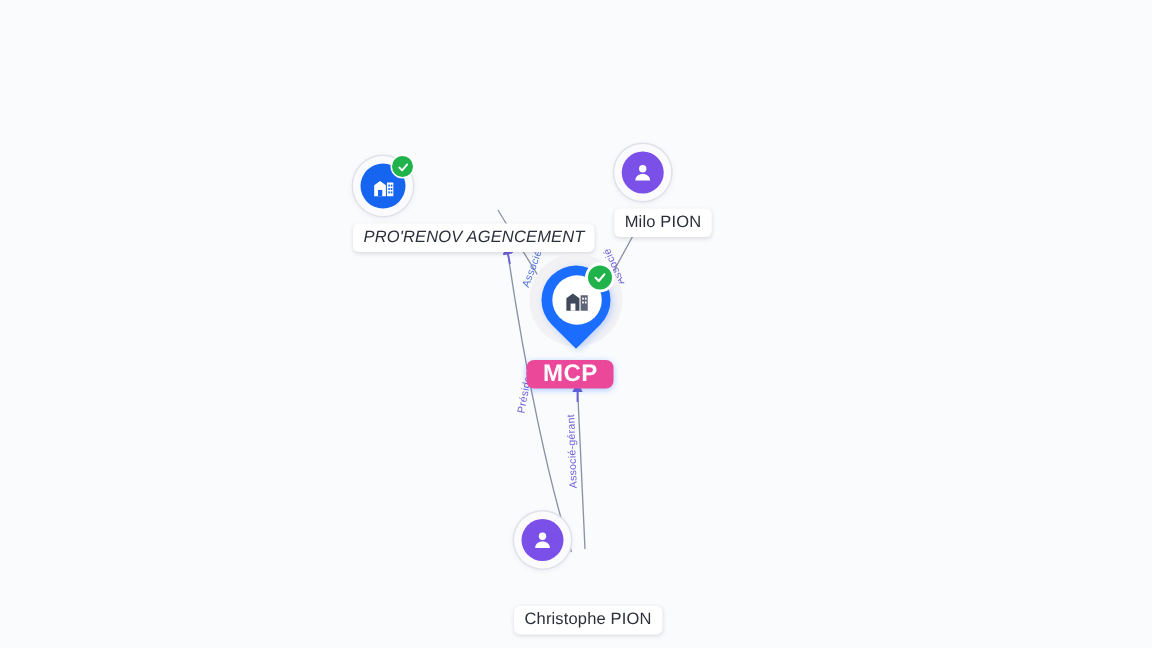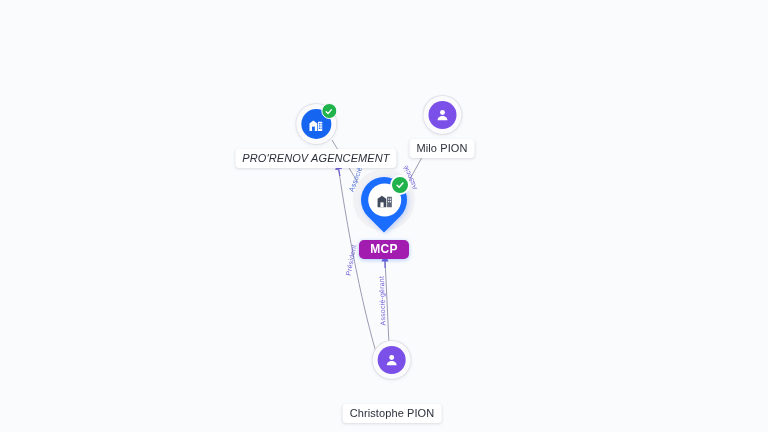--- a/index.html
+++ b/index.html
@@ -30,21 +30,21 @@
     height: 432px;
     pointer-events: none;
   }
 
   
   .node {
     position: absolute;
     transform: translate(-50%, -50%);
     display: flex;
     flex-direction: column;
-    align-items: center;
+    align-items: flex-start;
   }
 
   
   .halo {
     position: relative;
     display: flex;
     align-items: center;
     justify-content: center;
     border-radius: 50%;
     background: #fbfbfd;
@@ -156,23 +156,23 @@
     color: #2b2f3a;
     font-size: 11px;
     line-height: 13px;
     padding: 3px 7px;
     border-radius: 4px;
     white-space: nowrap;
     box-shadow: 0 1px 3px rgba(60,64,80,0.16);
     letter-spacing: 0.1px;
   }
   .node-label-primary {
-    background: #a21caf;
+    background: #ec4899;
     color: #ffffff;
-    font-size: 12px;
+    font-size: 16px;
     font-weight: bold;
     padding: 3px 11px;
     border-radius: 5px;
     box-shadow: 0 1px 4px rgba(26,109,255,0.35);
     letter-spacing: 0.3px;
   }
 
   
   .edge-label {
     position: absolute;

